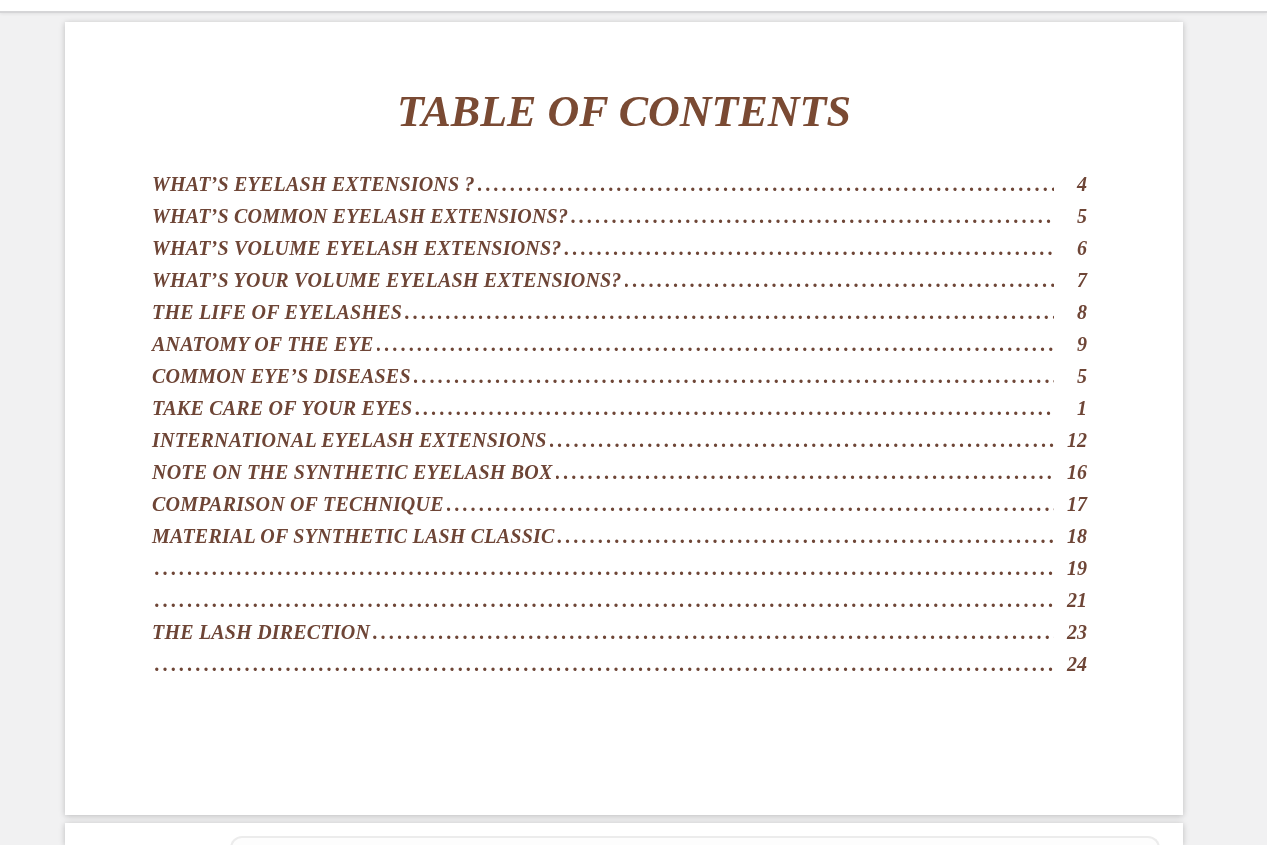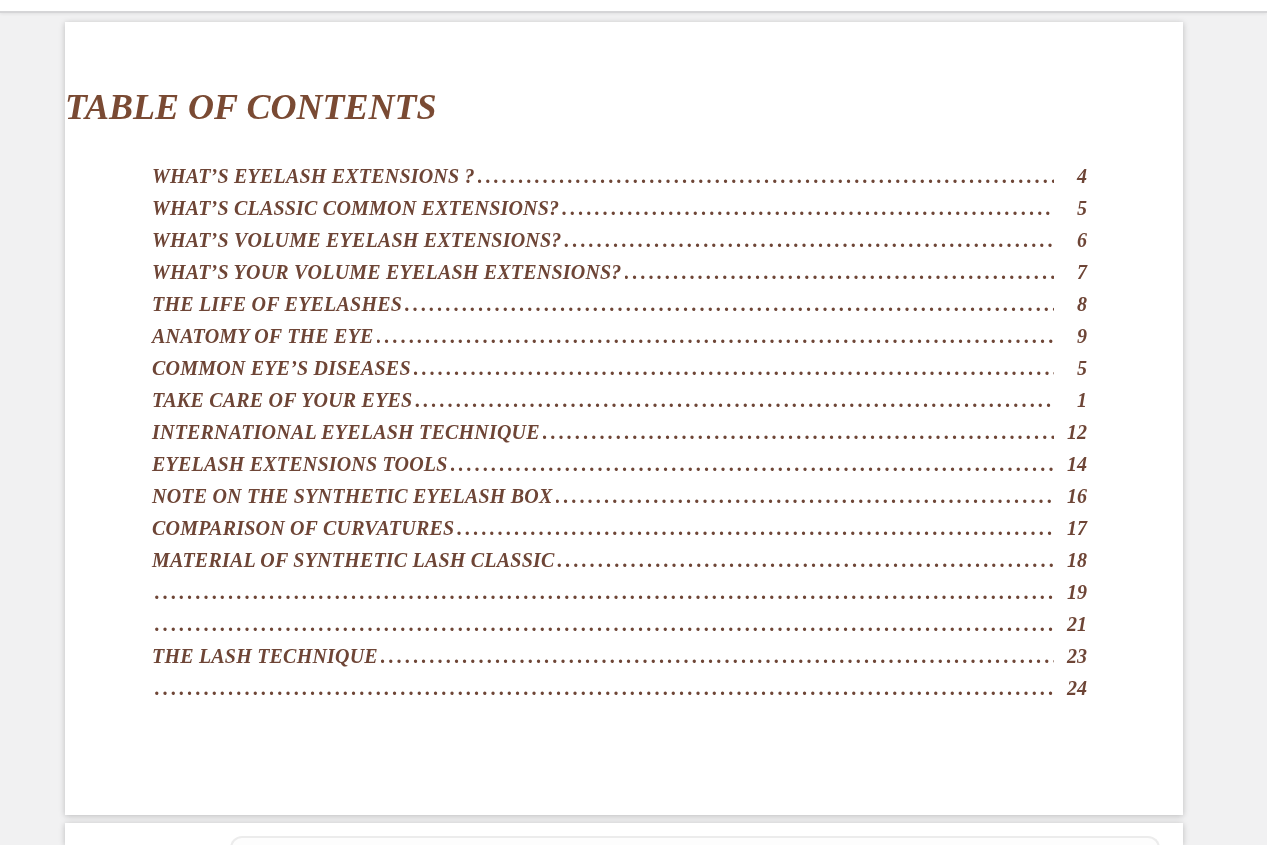--- a/index.html
+++ b/index.html
@@ -41,21 +41,22 @@
     position: absolute;
     left: 165px; top: 13px;
     width: 930px; height: 30px;
     border: 2px solid #ececec;
     border-bottom: none;
     border-radius: 12px 12px 0 0;
     background: #fdfdfd;
   }
   .toc-title {
     margin: 66px 0 0 0;
-    font-size: 36px;
+    text-align: center;
+    font-size: 44px;
     line-height: 1.1;
     font-weight: bold;
     font-style: italic;
     color: var(--title-brown);
   }
   .toc-list {
     margin: 32px 96px 0 87px;
   }
   .toc-row {
     display: flex;
@@ -102,21 +103,21 @@
   <div class="page page-1">
     <h1 class="toc-title">TABLE OF CONTENTS</h1>
     <div class="toc-list" id="toc-list">
   <div class="toc-row">
     <span class="toc-label">WHAT’S EYELASH EXTENSIONS ?</span>
     <span class="toc-leader"></span>
     <span class="toc-page">4</span>
   </div>
 
   <div class="toc-row">
-    <span class="toc-label">WHAT’S CLASSIC COMMON EXTENSIONS?</span>
+    <span class="toc-label">WHAT’S COMMON EYELASH EXTENSIONS?</span>
     <span class="toc-leader"></span>
     <span class="toc-page">5</span>
   </div>
 
   <div class="toc-row">
     <span class="toc-label">WHAT’S VOLUME EYELASH EXTENSIONS?</span>
     <span class="toc-leader"></span>
     <span class="toc-page">6</span>
   </div>
 
@@ -144,39 +145,34 @@
     <span class="toc-page">5</span>
   </div>
 
   <div class="toc-row">
     <span class="toc-label">TAKE CARE OF YOUR EYES</span>
     <span class="toc-leader"></span>
     <span class="toc-page">1</span>
   </div>
 
   <div class="toc-row">
-    <span class="toc-label">INTERNATIONAL EYELASH TECHNIQUE</span>
+    <span class="toc-label">INTERNATIONAL EYELASH EXTENSIONS</span>
     <span class="toc-leader"></span>
     <span class="toc-page">12</span>
   </div>
 
-  <div class="toc-row">
-    <span class="toc-label">EYELASH EXTENSIONS TOOLS</span>
-    <span class="toc-leader"></span>
-    <span class="toc-page">14</span>
-  </div>
 
   <div class="toc-row">
     <span class="toc-label">NOTE ON THE SYNTHETIC EYELASH BOX</span>
     <span class="toc-leader"></span>
     <span class="toc-page">16</span>
   </div>
 
   <div class="toc-row">
-    <span class="toc-label">COMPARISON OF CURVATURES</span>
+    <span class="toc-label">COMPARISON OF TECHNIQUE</span>
     <span class="toc-leader"></span>
     <span class="toc-page">17</span>
   </div>
 
   <div class="toc-row">
     <span class="toc-label">MATERIAL OF SYNTHETIC LASH CLASSIC</span>
     <span class="toc-leader"></span>
     <span class="toc-page">18</span>
   </div>
 
@@ -184,21 +180,21 @@
     <span class="toc-leader"></span>
     <span class="toc-page">19</span>
   </div>
 
   <div class="toc-row">
     <span class="toc-leader"></span>
     <span class="toc-page">21</span>
   </div>
 
   <div class="toc-row">
-    <span class="toc-label">THE LASH TECHNIQUE</span>
+    <span class="toc-label">THE LASH DIRECTION</span>
     <span class="toc-leader"></span>
     <span class="toc-page">23</span>
   </div>
 
   <div class="toc-row">
     <span class="toc-leader"></span>
     <span class="toc-page">24</span>
   </div>
 </div>
   </div>

